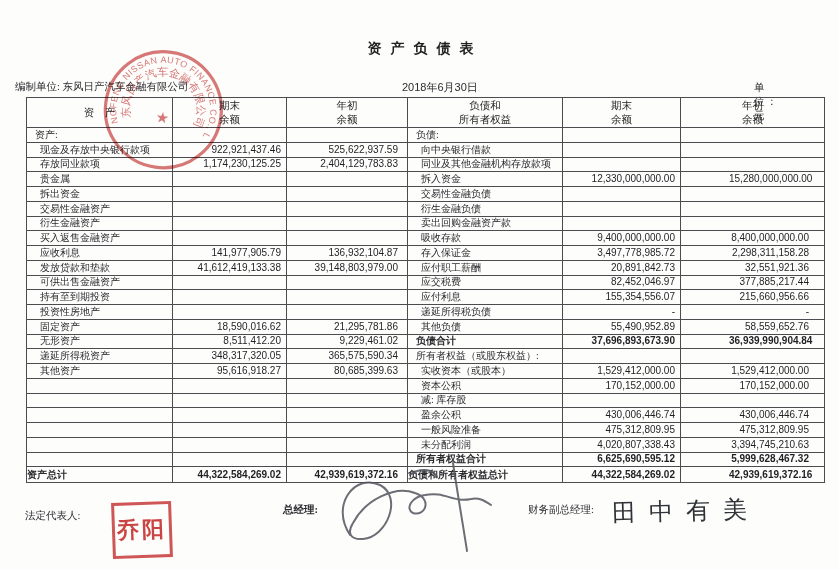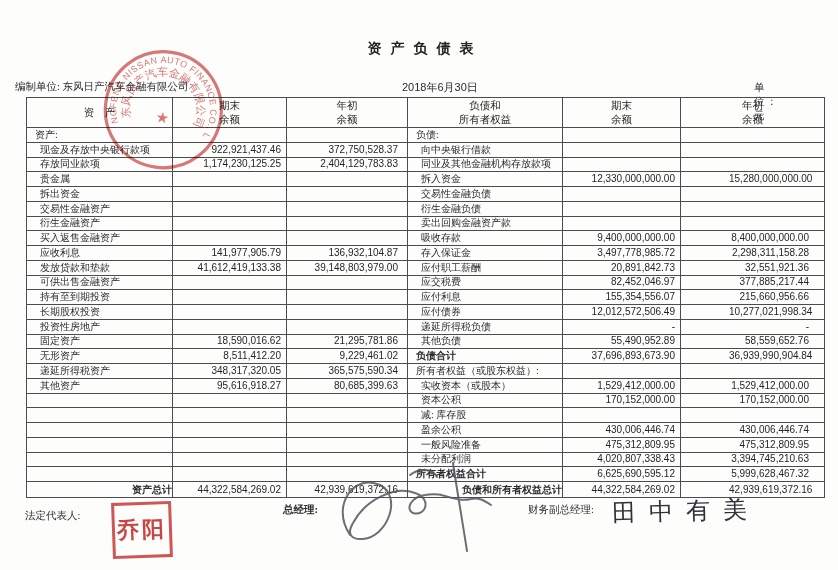--- a/index.html
+++ b/index.html
@@ -27,26 +27,26 @@
     border:1px solid #4c4c50;padding:0;overflow:visible;white-space:nowrap;
     font-weight:normal;
   }
   .sheet thead tr{height:30px;}
   .sheet thead th{font-size:10.5px;line-height:1.3;text-align:center;color:#222;}
   .sheet tbody tr{height:14.75px;}
   .sheet tbody td{font-size:10px;line-height:1;}
   td.lbl{text-align:left;padding-left:8px;}
   td.lbl.it{padding-left:13px;}
   td.lbl.tot{font-weight:bold;}
-  td.lbl.ctr{text-align:right;font-weight:bold;padding-left:0;}
+  td.lbl.ctr{text-align:left;font-weight:bold;padding-left:0;}
   td.num{
     font-family:"Liberation Sans","DejaVu Sans",sans-serif;
     text-align:right;padding-right:5px;font-size:10px;color:#1f1f24;
   }
-  td.num.b{font-weight:normal;}
+  td.num.b{font-weight:bold;}
   .sheet td:nth-child(3){padding-right:9px;}
   .sheet td:nth-child(6){padding-right:15px;padding-left:48px;}
   .sheet tr.totals{height:16px;}
   .sheet tr.totals td{border-top:1.5px solid #26262a;}
 
   .footer-line{position:absolute;top:503px;left:0;width:838px;font-size:10.5px;}
   .footer-line .lab{position:absolute;top:0;}
   .legal{left:25px;margin-top:6px;}
   .gm{left:283px;font-weight:bold;}
   .cfo{left:528px;}
@@ -104,21 +104,21 @@
     <td class="lbl sec">资产:</td>
     <td class="num"></td>
     <td class="num"></td>
     <td class="lbl sec">负债:</td>
     <td class="num"></td>
     <td class="num"></td>
   </tr>
       <tr>
     <td class="lbl it">现金及存放中央银行款项</td>
     <td class="num">922,921,437.46</td>
-    <td class="num">372,750,528.37</td>
+    <td class="num">525,622,937.59</td>
     <td class="lbl it">向中央银行借款</td>
     <td class="num"></td>
     <td class="num"></td>
   </tr>
       <tr>
     <td class="lbl it">存放同业款项</td>
     <td class="num">1,174,230,125.25</td>
     <td class="num">2,404,129,783.83</td>
     <td class="lbl it">同业及其他金融机构存放款项</td>
     <td class="num"></td>
@@ -188,28 +188,20 @@
     <td class="num">82,452,046.97</td>
     <td class="num">377,885,217.44</td>
   </tr>
       <tr>
     <td class="lbl it">持有至到期投资</td>
     <td class="num"></td>
     <td class="num"></td>
     <td class="lbl it">应付利息</td>
     <td class="num">155,354,556.07</td>
     <td class="num">215,660,956.66</td>
-  </tr>
-      <tr>
-    <td class="lbl it">长期股权投资</td>
-    <td class="num"></td>
-    <td class="num"></td>
-    <td class="lbl it">应付债券</td>
-    <td class="num">12,012,572,506.49</td>
-    <td class="num">10,277,021,998.34</td>
   </tr>
       <tr>
     <td class="lbl it">投资性房地产</td>
     <td class="num"></td>
     <td class="num"></td>
     <td class="lbl it">递延所得税负债</td>
     <td class="num">-</td>
     <td class="num">-</td>
   </tr>
       <tr>

